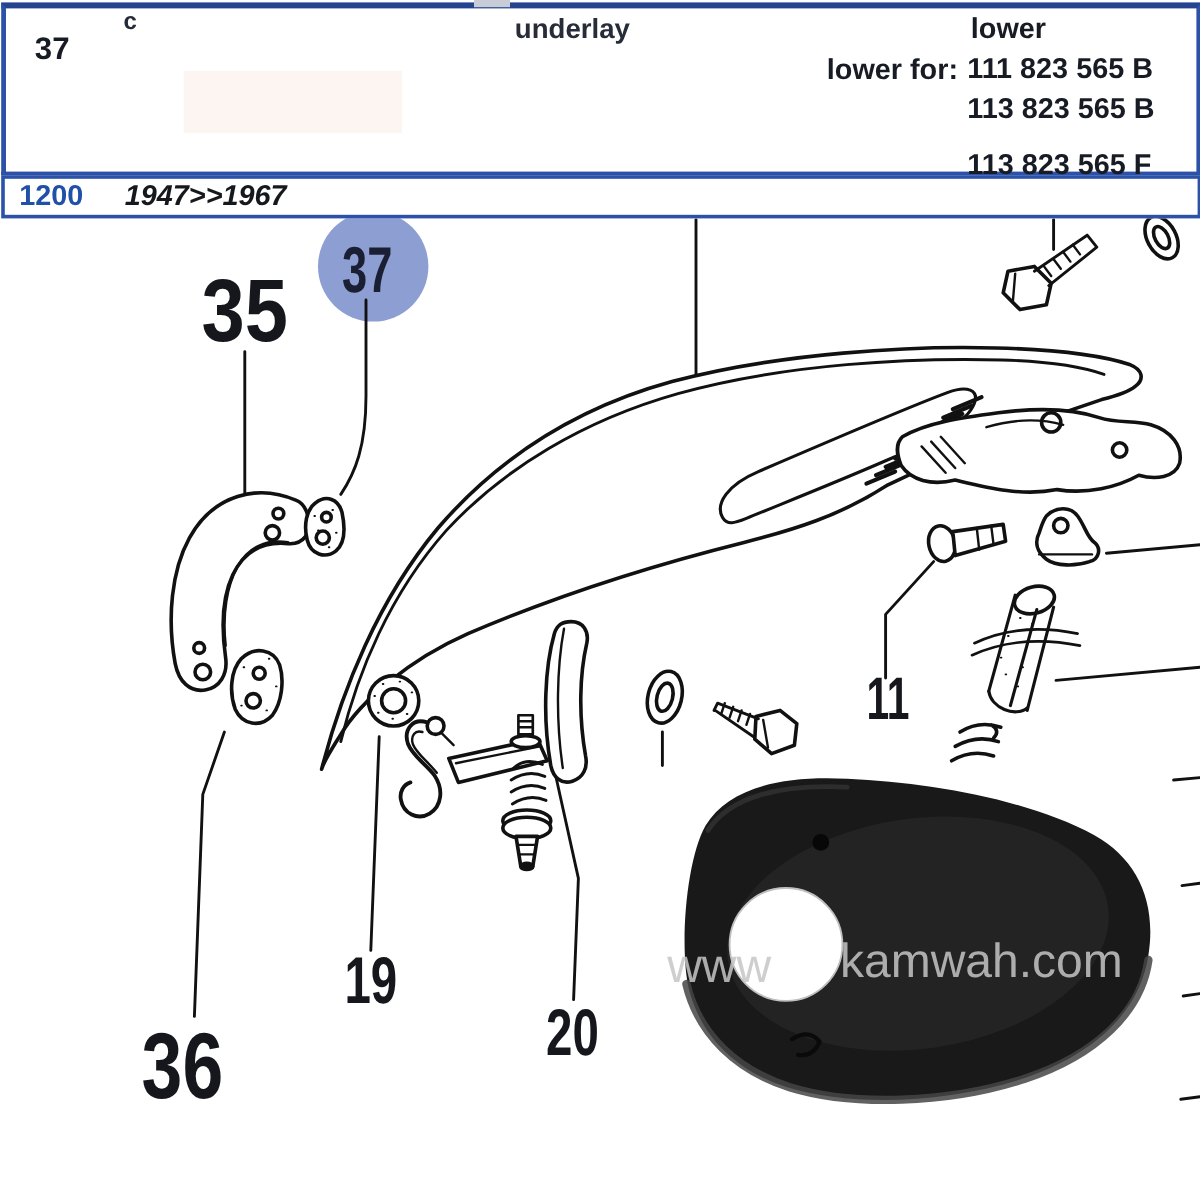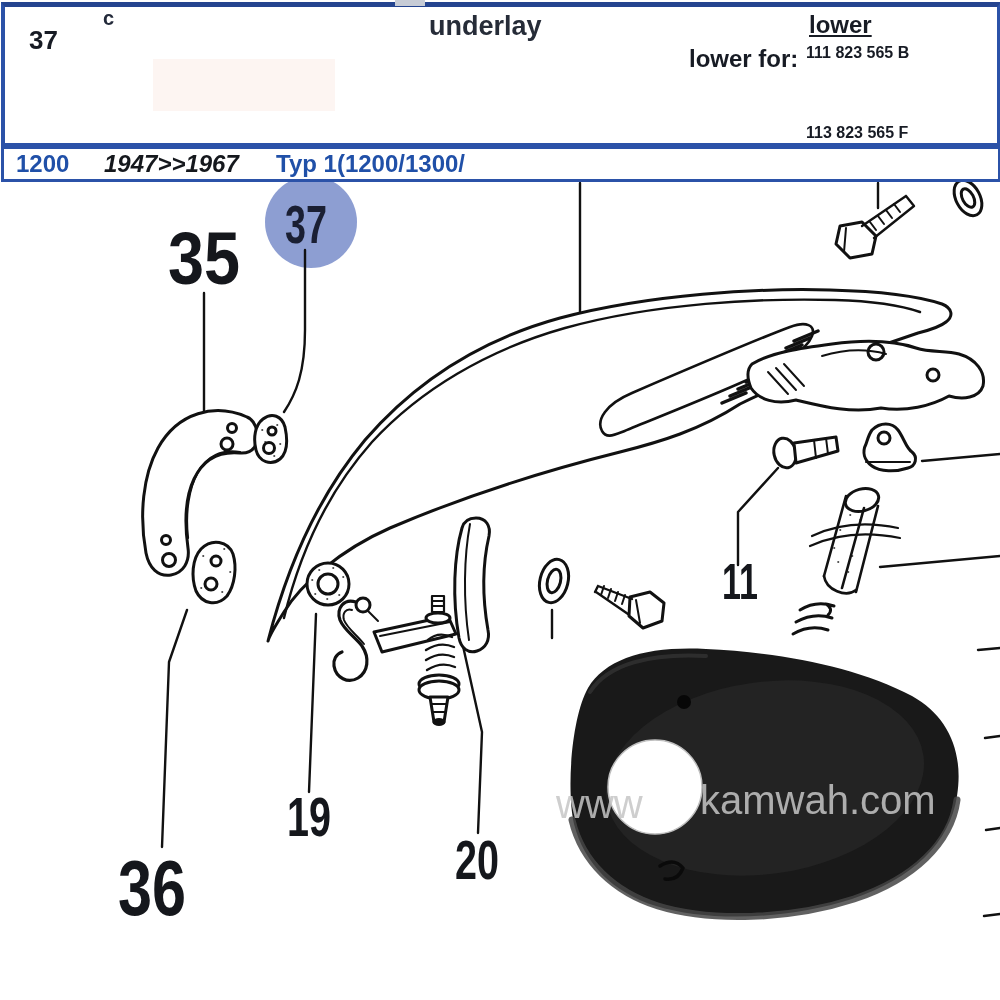--- a/index.html
+++ b/index.html
@@ -7,25 +7,25 @@
         font-family:"Liberation Sans",sans-serif;}
   .page svg{position:absolute;left:0;top:0;z-index:1;}
   .hdr{position:absolute;left:1px;top:2px;width:992px;height:136px;background:#fff;
        border:4px solid #2b52a8;border-top:5px solid #24448f;z-index:2;}
   .row2{position:absolute;left:1px;top:146px;width:994px;height:30px;background:#fff;
         border:3px solid #2b52a8;z-index:2;text-align:center;}
   .t{position:absolute;font-weight:bold;color:#171b24;white-space:nowrap;}
   .hdr .item{left:24px;top:18px;font-size:26px;}
   .hdr .cmark{left:98px;top:0px;font-size:20px;color:#232a3a;}
   .hdr .pn{left:174px;top:14px;font-size:26px;}
-  .hdr .desc{left:424px;top:4px;font-size:27px;color:#262c38;}
+  .hdr .desc{left:424px;top:4px;font-size:23px;color:#262c38;}
   .hdr .erase{position:absolute;left:148px;top:52px;width:182px;height:52px;background:#fdf5f2;}
   .hdr .onlyfor{left:684px;top:38px;font-size:24px;}
-  .hdr .pos{left:804px;top:4px;font-size:24px;text-decoration:underline;}
-  .hdr .pl{left:801px;font-size:16px;}
+  .hdr .pos{left:804px;top:4px;font-size:24px;}
+  .hdr .pl{left:801px;font-size:24px;}
   .hdr .pl0{top:37px;} .hdr .pl1{top:70px;} .hdr .pl2{top:117px;}
   .row2 .model{left:12px;top:1px;font-size:24px;color:#2050a8;}
   .row2 .years{left:100px;top:1px;font-size:24px;color:#15181d;font-style:italic;}
   .row2 .typ{left:272px;top:1px;font-size:24px;color:#2050a8;}
   .scan-notch{position:absolute;left:395px;top:0;width:30px;height:6px;background:#c7ccd6;z-index:3;}
 </style>
 </head>
 <body>
 
 <div class="page">
@@ -245,23 +245,23 @@
   </svg>
 
   <div class="hdr">
     <div class="erase"></div>
     <span class="t item">37</span>
     <span class="t cmark">c</span>
     <span class="t desc">underlay</span>
     <span class="t onlyfor">lower for:</span>
     <span class="t pos">lower</span>
     <span class="t pl pl0">111 823 565 B</span>
+    <span class="t pl pl1">113 823 565 B</span>
     <span class="t pl pl2">113 823 565 F</span>
   </div>
 
   <div class="row2">
     <span class="t model">1200</span>
     <span class="t years">1947&gt;&gt;1967</span>
-    <span class="t typ">Typ 1(1200/1300/</span>
   </div>
 
   <div class="scan-notch"></div>
 </div>
 
 </body></html>

